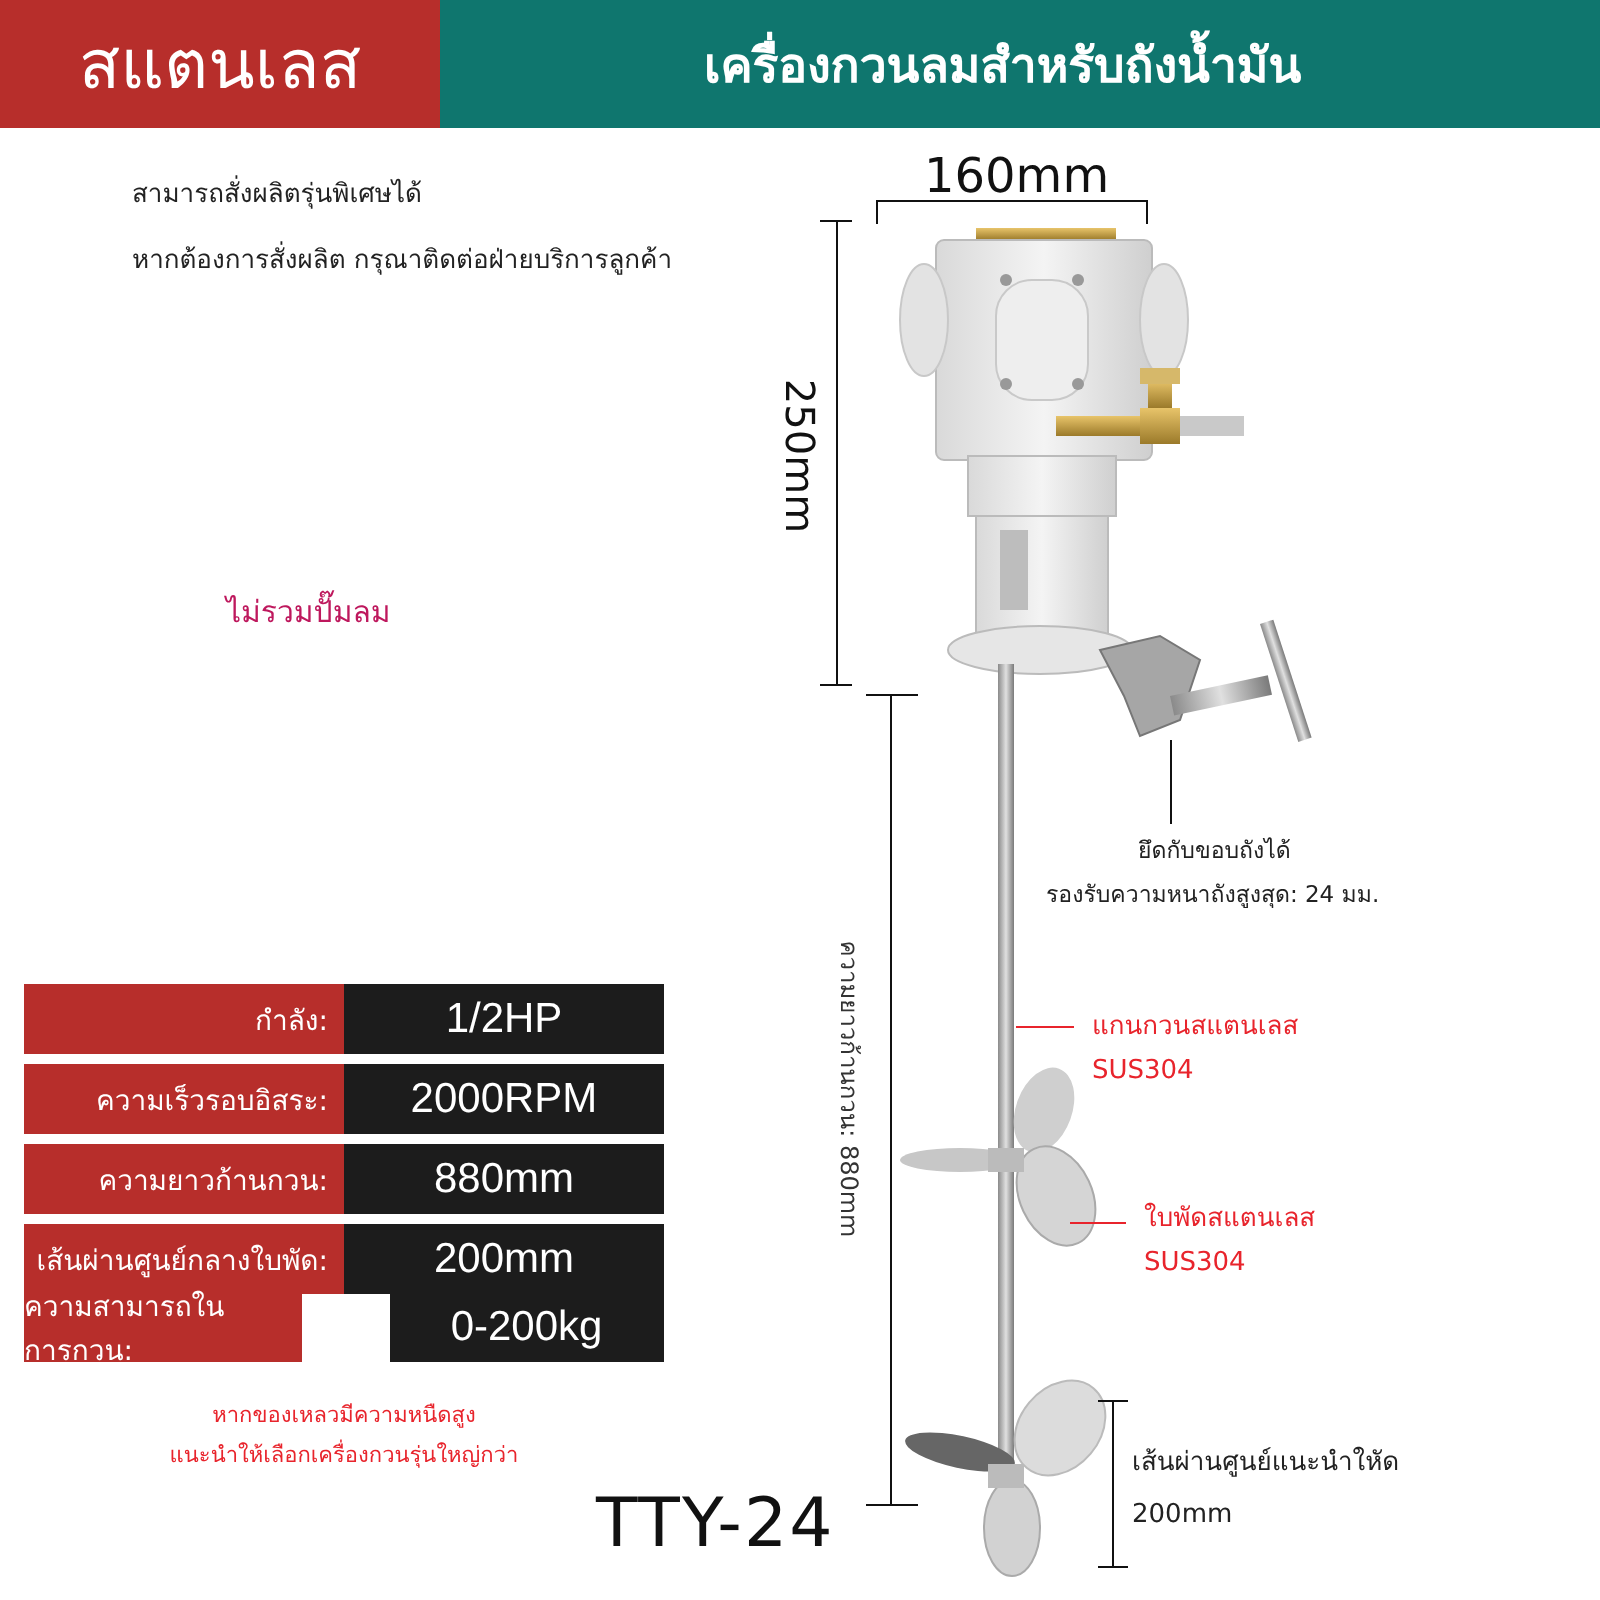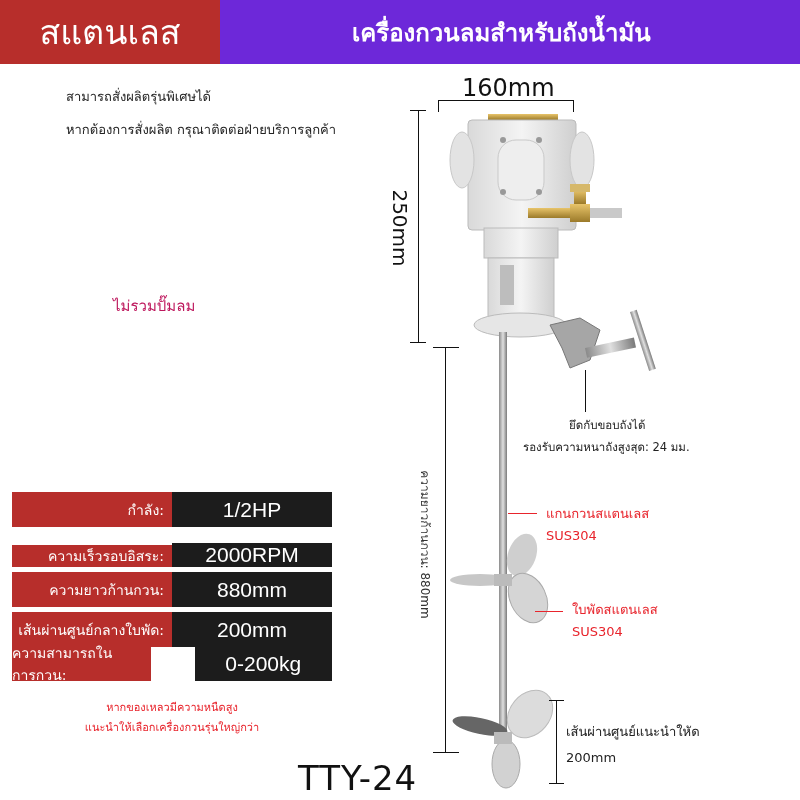--- a/index.html
+++ b/index.html
@@ -1,47 +1,47 @@
 <!DOCTYPE html>
 <html><head>
 <meta charset="utf-8">
 <style>
   * { box-sizing: border-box; margin: 0; padding: 0; }
   body { width: 800px; height: 800px; background: #ffffff; position: relative; overflow: hidden; font-family: "DejaVu Sans", sans-serif; }
   .abs { position: absolute; }
   .hdr-left { left: 0; top: 0; width: 220px; height: 64px; background: #b72e2b; color: #fff; font-size: 34px; font-weight: normal; display: flex; align-items: center; justify-content: center; }
-  .hdr-right { left: 220px; top: 0; width: 580px; height: 64px; background: #6d28d9; color: #fff; font-size: 24px; font-weight: bold; display: flex; align-items: center; padding-left: 132px; }
+  .hdr-right { left: 220px; top: 0; width: 580px; height: 64px; background: #0f766e; color: #fff; font-size: 24px; font-weight: bold; display: flex; align-items: center; padding-left: 132px; }
   .note { font-size: 13px; color: #222; left: 26px; margin-left: 40px; }
   .red-note { color: #be185d; font-size: 15px; left: 113px; top: 294px; }
   .spec-row { left: 12px; width: 320px; height: 35px; display: flex; }
   .spec-label { width: 160px; background: #b72e2b; color: #fff; font-size: 14px; display: flex; align-items: center; justify-content: flex-end; padding-right: 8px; }
   .spec-val { width: 160px; background: #1c1c1c; color: #fff; font-size: 21px; display: flex; align-items: center; justify-content: center; font-family: "Liberation Sans", sans-serif; }
   .warn { color: #e8242c; font-size: 11px; width: 320px; left: 12px; text-align: center; line-height: 20px; }
   .line { background: #111; }
   .dim-text { font-family: "DejaVu Sans", sans-serif; color: #111; }
   .callout { font-size: 13px; color: #e8242c; line-height: 22px; }
   .gray-text { font-size: 11.5px; color: #222; }
-  .model { left: 298px; top: 742px; font-size: 34px; color: #111; font-family: "DejaVu Sans", sans-serif; letter-spacing: 1px; margin-top: 16px; }
+  .model { left: 298px; top: 742px; font-size: 34px; color: #111; font-family: "DejaVu Sans", sans-serif; letter-spacing: 1px; }
 </style>
 </head>
 <body>
 
 <div class="abs hdr-left">สแตนเลส</div>
 <div class="abs hdr-right">เครื่องกวนลมสำหรับถังน้ำมัน</div>
 
 <div class="abs note" style="top:86px;">สามารถสั่งผลิตรุ่นพิเศษได้</div>
 <div class="abs note" style="top:119px;">หากต้องการสั่งผลิต กรุณาติดต่อฝ่ายบริการลูกค้า</div>
 <div class="abs red-note">ไม่รวมปั๊มลม</div>
 
 <div>
   <div class="abs spec-row" style="top:492px;">
     <div class="spec-label">กำลัง:</div>
     <div class="spec-val">1/2HP</div>
   </div>
-  <div class="abs spec-row" style="top:532px;align-items:flex-end;">
+  <div class="abs spec-row" style="top:532px;">
     <div class="spec-label">ความเร็วรอบอิสระ:</div>
     <div class="spec-val">2000RPM</div>
   </div>
   <div class="abs spec-row" style="top:572px;">
     <div class="spec-label">ความยาวก้านกวน:</div>
     <div class="spec-val">880mm</div>
   </div>
   <div class="abs spec-row" style="top:612px;">
     <div class="spec-label">เส้นผ่านศูนย์กลางใบพัด:</div>
     <div class="spec-val">200mm</div>

